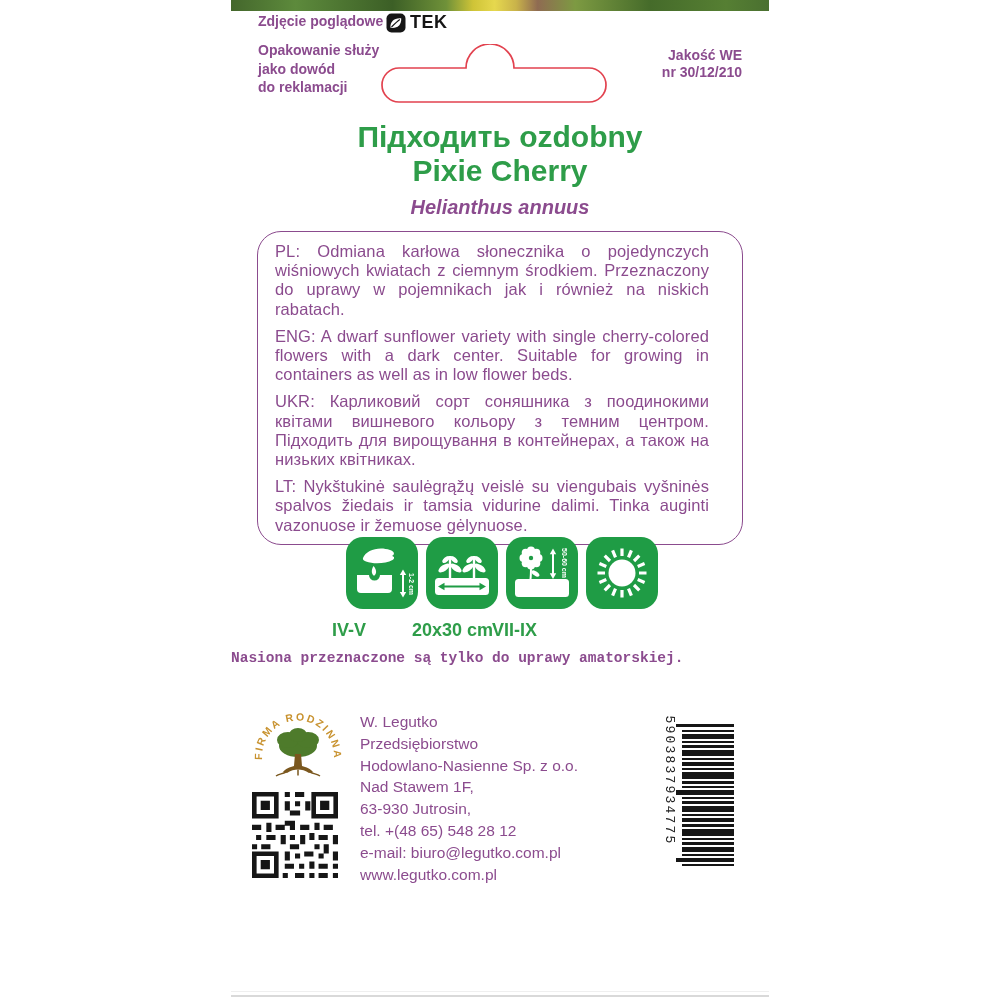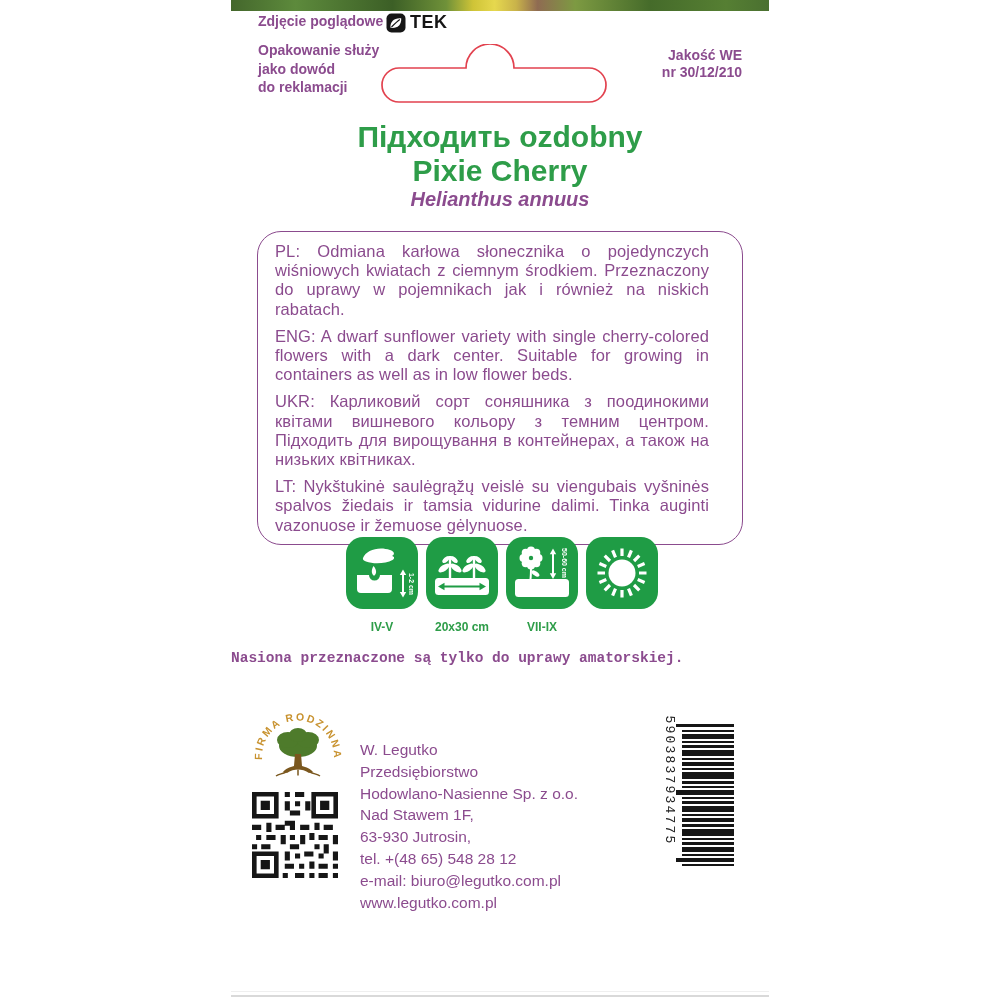--- a/index.html
+++ b/index.html
@@ -16,34 +16,34 @@
   .purple{color:#8B4B8E;}
   .hdr-note{left:258px;top:13px;font-size:14px;font-weight:600;}
   .tek{left:386px;top:12px;display:flex;align-items:center;gap:4px;}
   .tek-text{font-size:18px;font-weight:700;color:#161616;letter-spacing:.5px;}
   .hdr-right{left:560px;top:12px;width:182px;text-align:right;font-size:14px;font-weight:600;line-height:17px;margin-top:35px;}
   .claim{left:258px;top:41px;font-size:14px;font-weight:600;line-height:18.5px;white-space:pre-line;}
   .red-tab{left:374px;top:44px;}
 
   .title-wrap{left:231px;top:120px;width:538px;text-align:center;}
   .title-line{font-size:30px;font-weight:800;color:#2E9D49;line-height:34px;}
-  .latin{font-size:20px;font-weight:700;font-style:italic;color:#8B4B8E;}
+  .latin{margin-top:8px;font-size:20px;font-weight:700;font-style:italic;color:#8B4B8E;}
 
   .desc-box{left:257px;top:231px;width:486px;box-sizing:border-box;
     border:1.6px solid #8B4B8E;border-radius:24px;padding:10px 17px 9px 17px;}
   .desc-box p{margin:0 16px 8px 0;font-size:16.5px;line-height:19.2px;font-weight:500;
     color:#8B4B8E;text-align:justify;letter-spacing:.1px;}
   .desc-box p:last-child{margin-bottom:0;}
 
   .icon{width:72px;height:72px;}
-  .icon-label{top:620px;width:100px;text-align:center;font-size:12px;font-weight:700;color:#2E9D49;white-space:nowrap;}
+  .icon-label{top:620px;width:100px;font-size:18px;font-weight:700;color:#2E9D49;white-space:nowrap;}
 
   .note{left:231px;top:650px;width:538px;text-align:left;font-size:14.5px;font-weight:700;font-family:Liberation Mono, monospace;}
 
-  .addr{left:360px;top:711px;font-size:15.5px;font-weight:500;line-height:21.8px;margin-top:28px;}
+  .addr{left:360px;top:711px;font-size:15.5px;font-weight:500;line-height:21.8px;}
   .barcode-num{left:597px;top:781px;width:145px;height:14px;transform:rotate(90deg);
     font-family:"Liberation Mono",monospace;font-size:13px;letter-spacing:2.2px;color:#222;
     text-align:left;}
   .bottom-line1{left:231px;top:991px;width:538px;height:1px;background:#efefef;}
   .bottom-line2{left:231px;top:995px;width:538px;height:2px;background:#d9d9d9;}
 </style>
 </head>
 <body>
 
 <div class="canvas">

